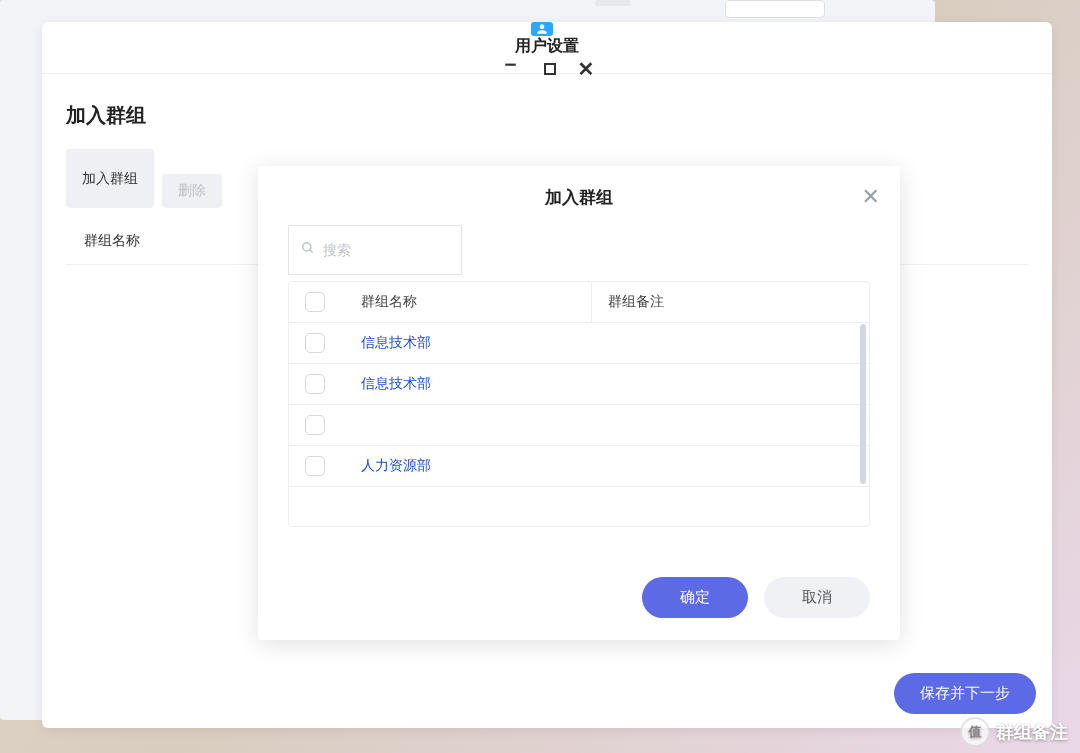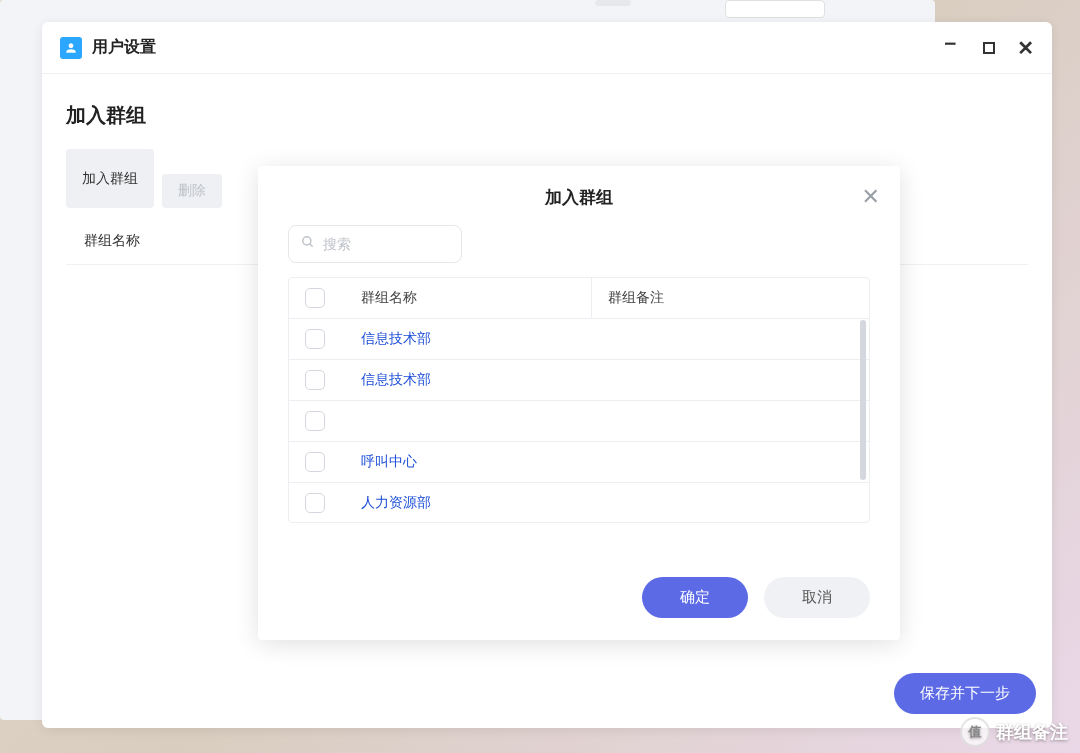--- a/index.html
+++ b/index.html
@@ -27,21 +27,21 @@
     .outer-window {
       position: absolute; top: 22px; left: 42px;
       width: 1010px; height: 706px;
       background: #fff;
       border-radius: 6px;
       box-shadow: 0 2px 12px rgba(0,0,0,0.08);
       display: flex; flex-direction: column;
     }
     .titlebar {
       height: 52px; display: flex; align-items: center;
-      padding: 0 18px; border-bottom: 1px solid #f0f0f0;
+      padding: 0 18px; border-bottom: 1px solid #f0f0f0; flex-direction: column;
     }
     .user-icon {
       width: 22px; height: 22px; background: #2ba7ff;
       border-radius: 3px; display: flex; align-items: center;
       justify-content: center; margin-right: 10px;
     }
     .user-icon svg { width: 14px; height: 14px; fill: #fff; }
     .title-text { font-size: 16px; font-weight: 600; color: #222; flex: 1; }
     .win-controls { display: flex; gap: 22px; align-items: center; }
     .win-btn { cursor: pointer; color: #333; }
@@ -87,24 +87,24 @@
       display: flex; align-items: center; justify-content: center;
       position: relative; padding: 20px 0 16px 0;
     }
     .modal-title { font-size: 17px; font-weight: 700; color: #222; }
     .modal-close {
       position: absolute; right: 20px; top: 18px;
       color: #9aa0a8; font-size: 22px; cursor: pointer; font-weight: 400;
     }
     .modal-body { flex: 1; padding: 0 30px; overflow: hidden; }
     .search-wrap {
-      border: 1px solid #e4e6ea; border-radius: 8px;
-      width: 174px; height: 38px;
+      border: 1px solid #e4e6ea; border-radius: 0;
+      width: 174px; height: 50px;
       display: flex; align-items: center; padding: 0 12px;
-      margin-bottom: 14px;
+      margin-bottom: 6px;
     }
     .search-wrap .sicon { color: #bfc3c9; margin-right: 8px; }
     .search-wrap input {
       border: none; outline: none; font-size: 14px;
       width: 100%; color: #333; background: transparent;
     }
     .search-wrap input::placeholder { color: #bfc3c9; }
     .table {
       border: 1px solid #eceef2; border-radius: 4px;
       position: relative; height: 246px; overflow: hidden;
@@ -221,24 +221,20 @@
       </div>
       <div class="trow">
         <span class="chk"></span>
         <span class="cell name">信息技术部</span>
       </div>
       <div class="trow">
         <span class="chk"></span>
       </div>
       <div class="trow">
         <span class="chk"></span>
-        <span class="cell name">呼叫中心</span>
-      </div>
-      <div class="trow">
-        <span class="chk"></span>
         <span class="cell name">人力资源部</span>
       </div>
       <div class="scrollbar"></div>
     </div>
   </div>
 
   <div class="modal-footer">
     <button class="m-btn confirm">确定</button>
     <button class="m-btn cancel">取消</button>
   </div>

